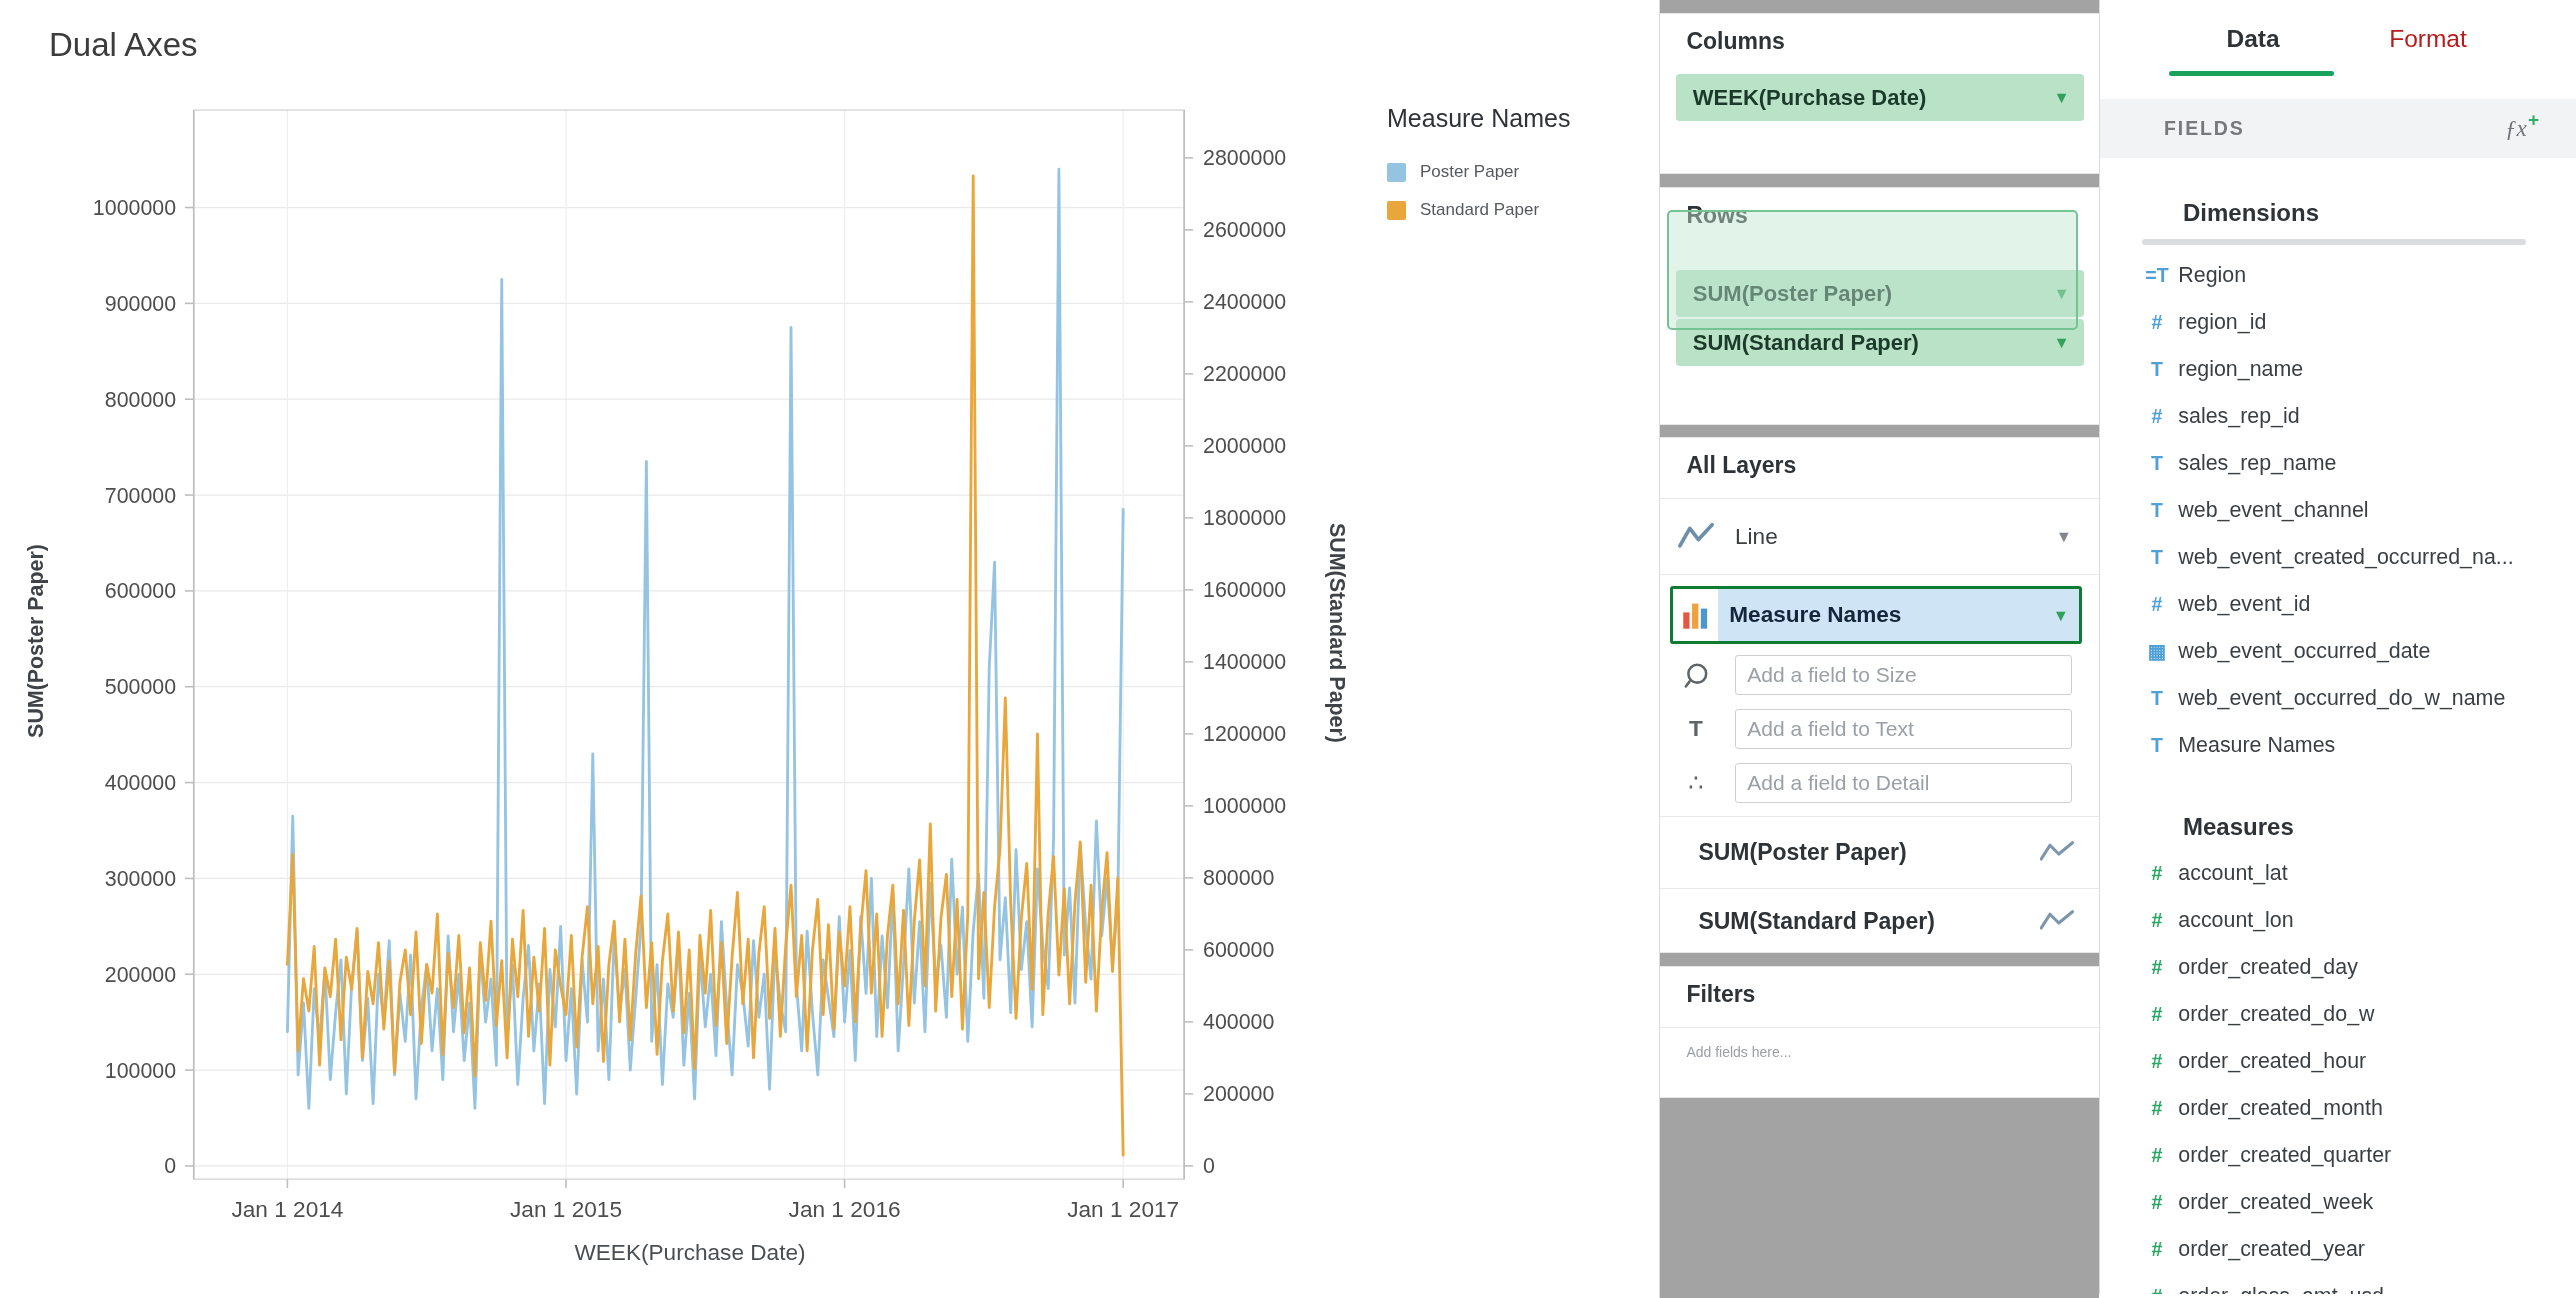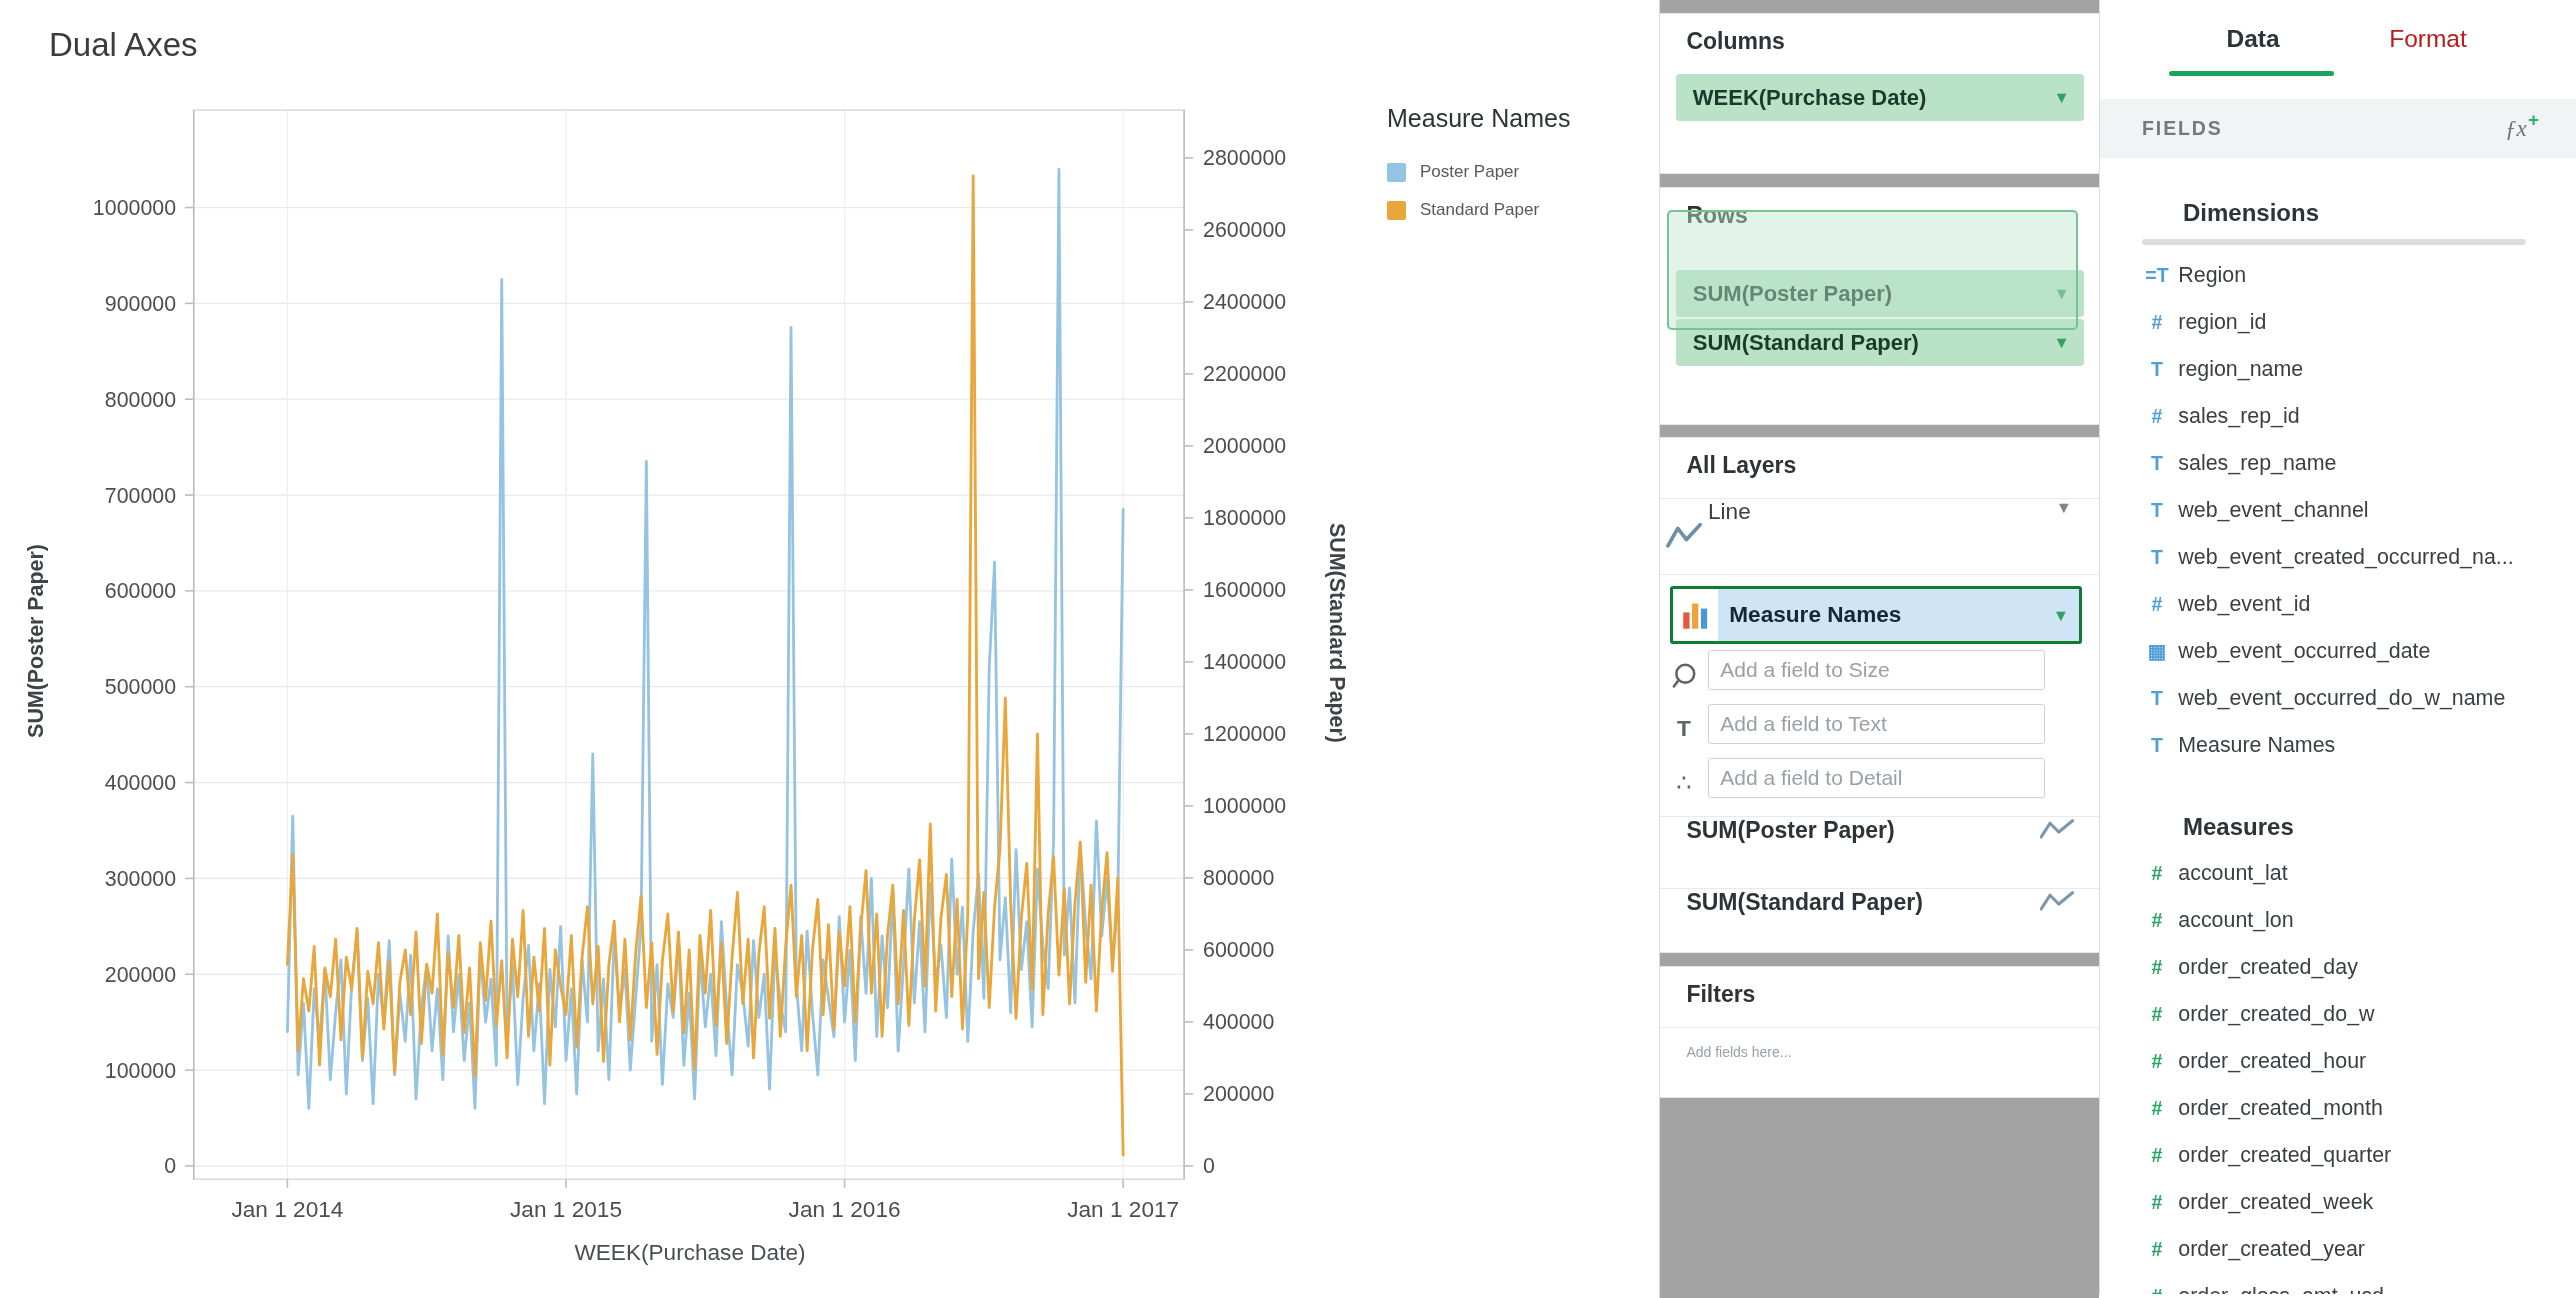--- a/index.html
+++ b/index.html
@@ -24,39 +24,39 @@
   #shelf-panel{position:absolute;left:1659px;top:0;width:440px;height:1298px;background:#a3a3a3;border-left:0.6px solid #d9dbde;box-sizing:border-box;}
   .card{position:absolute;left:0;width:440px;background:#fff;border-top:0.6px solid #e4e6e9;border-bottom:0.6px solid #e4e6e9;box-sizing:border-box;}
   .card-header{position:absolute;left:26.4px;top:14px;font-size:23px;font-weight:600;color:#2e3337;}
   .pill-green{position:absolute;left:16.4px;right:16.4px;height:47px;background:#b9e2c7;border-radius:3.8px;display:flex;align-items:center;justify-content:space-between;padding:0 14px 0 16.4px;box-sizing:border-box;}
   .pill-green .pill-label{font-size:22px;font-weight:700;color:#1c3a2a;}
   .caret{font-size:16.4px;line-height:1;}
   .caret.green{color:#33a15e;}
   .caret.gray{color:#80868b;}
   #rows-highlight{position:absolute;left:7px;top:210px;width:411px;height:120px;background:rgba(190,229,206,0.45);border:2.5px solid #74c493;border-radius:5px;z-index:5;pointer-events:none;box-sizing:border-box;}
   .hdivider{position:absolute;left:0;right:0;height:1.3px;background:#e7e9eb;}
-  .shelf-row{position:absolute;left:0;right:0;display:flex;}
+  .shelf-row{position:absolute;left:12px;right:0;display:flex;align-items:center;gap:15px;}
   .shelf-icon{width:48px;display:flex;justify-content:center;align-items:center;flex:0 0 48px;color:#5f6468;}
   .shelf-input{flex:0 0 337px;height:40px;border:1.3px solid #ccd0d4;border-radius:3.1px;font-size:21px;color:#3c4043;padding:0 11.3px;font-family:"Liberation Sans",sans-serif;outline:none;box-sizing:border-box;}
   .shelf-input::placeholder{color:#9aa0a6;}
   #color-shelf{position:absolute;left:10px;width:412px;top:148px;height:58px;border:3.1px solid #0e7c33;border-radius:3.1px;background:#fff;display:flex;align-items:center;box-sizing:border-box;}
   #color-field-pill{flex:1;height:100%;background:#cfe4f4;display:flex;align-items:center;justify-content:space-between;padding:0 10px 0 11.3px;}
   #color-field-pill .pill-label{font-size:22.6px;font-weight:700;color:#16263a;}
   .measure-row-label{font-size:23px;font-weight:700;color:#2e3337;margin-left:26.4px;}
   .spark{margin-right:25px;margin-left:auto;}
   .placeholder-text{position:absolute;left:26.4px;font-size:14px;color:#9aa0a6;}
 
   
   #data-panel{position:absolute;left:2099px;top:0;width:477px;height:1294px;background:#fff;border-left:0.6px solid #d9dbde;box-sizing:border-box;}
   .tab{position:absolute;top:25px;transform:translateX(-50%);font-size:24.5px;}
   .tab.active{color:#2e3337;font-weight:600;}
   .tab.inactive{color:#b91c1c;font-weight:400;}
   #tab-underline{position:absolute;left:69px;top:71px;width:165px;height:5px;background:#1aa35c;border-radius:2.5px;}
   #fields-bar{position:absolute;left:0;top:99px;width:477px;height:59px;background:#f2f3f4;display:flex;align-items:center;}
-  #fields-bar .bar-label{margin-left:42px;font-size:19.5px;letter-spacing:1.9px;font-weight:700;color:#75797e;}
+  #fields-bar .bar-label{margin-left:64px;font-size:19.5px;letter-spacing:1.9px;font-weight:700;color:#75797e;}
   #fx-btn{position:absolute;right:38px;top:0;height:59px;display:flex;align-items:center;cursor:pointer;}
   #fx-btn .fx{font-size:23px;font-style:italic;color:#6f747a;font-family:"Liberation Serif",serif;}
   #fx-btn .fx-plus{color:#2cb169;font-size:19px;font-weight:700;display:inline-block;transform:translateY(-8.8px);margin-left:1.3px;}
   #fields-list{position:absolute;left:0;top:158px;right:0;bottom:0;overflow:hidden;padding-left:42px;}
   .sec-header{height:47px;display:flex;align-items:center;font-size:24px;font-weight:600;color:#2e3338;margin-left:41px;}
   .sec-header.dims{margin-top:31px;}
   .sec-header.meas{margin-top:34px;}
   #clipped-item{margin-top:2.5px;height:6.3px;width:384px;background:#dadcdf;border-radius:3.1px;}
   .items.dims{margin-top:7.5px;}
   .field-item{height:47px;display:flex;align-items:center;}

